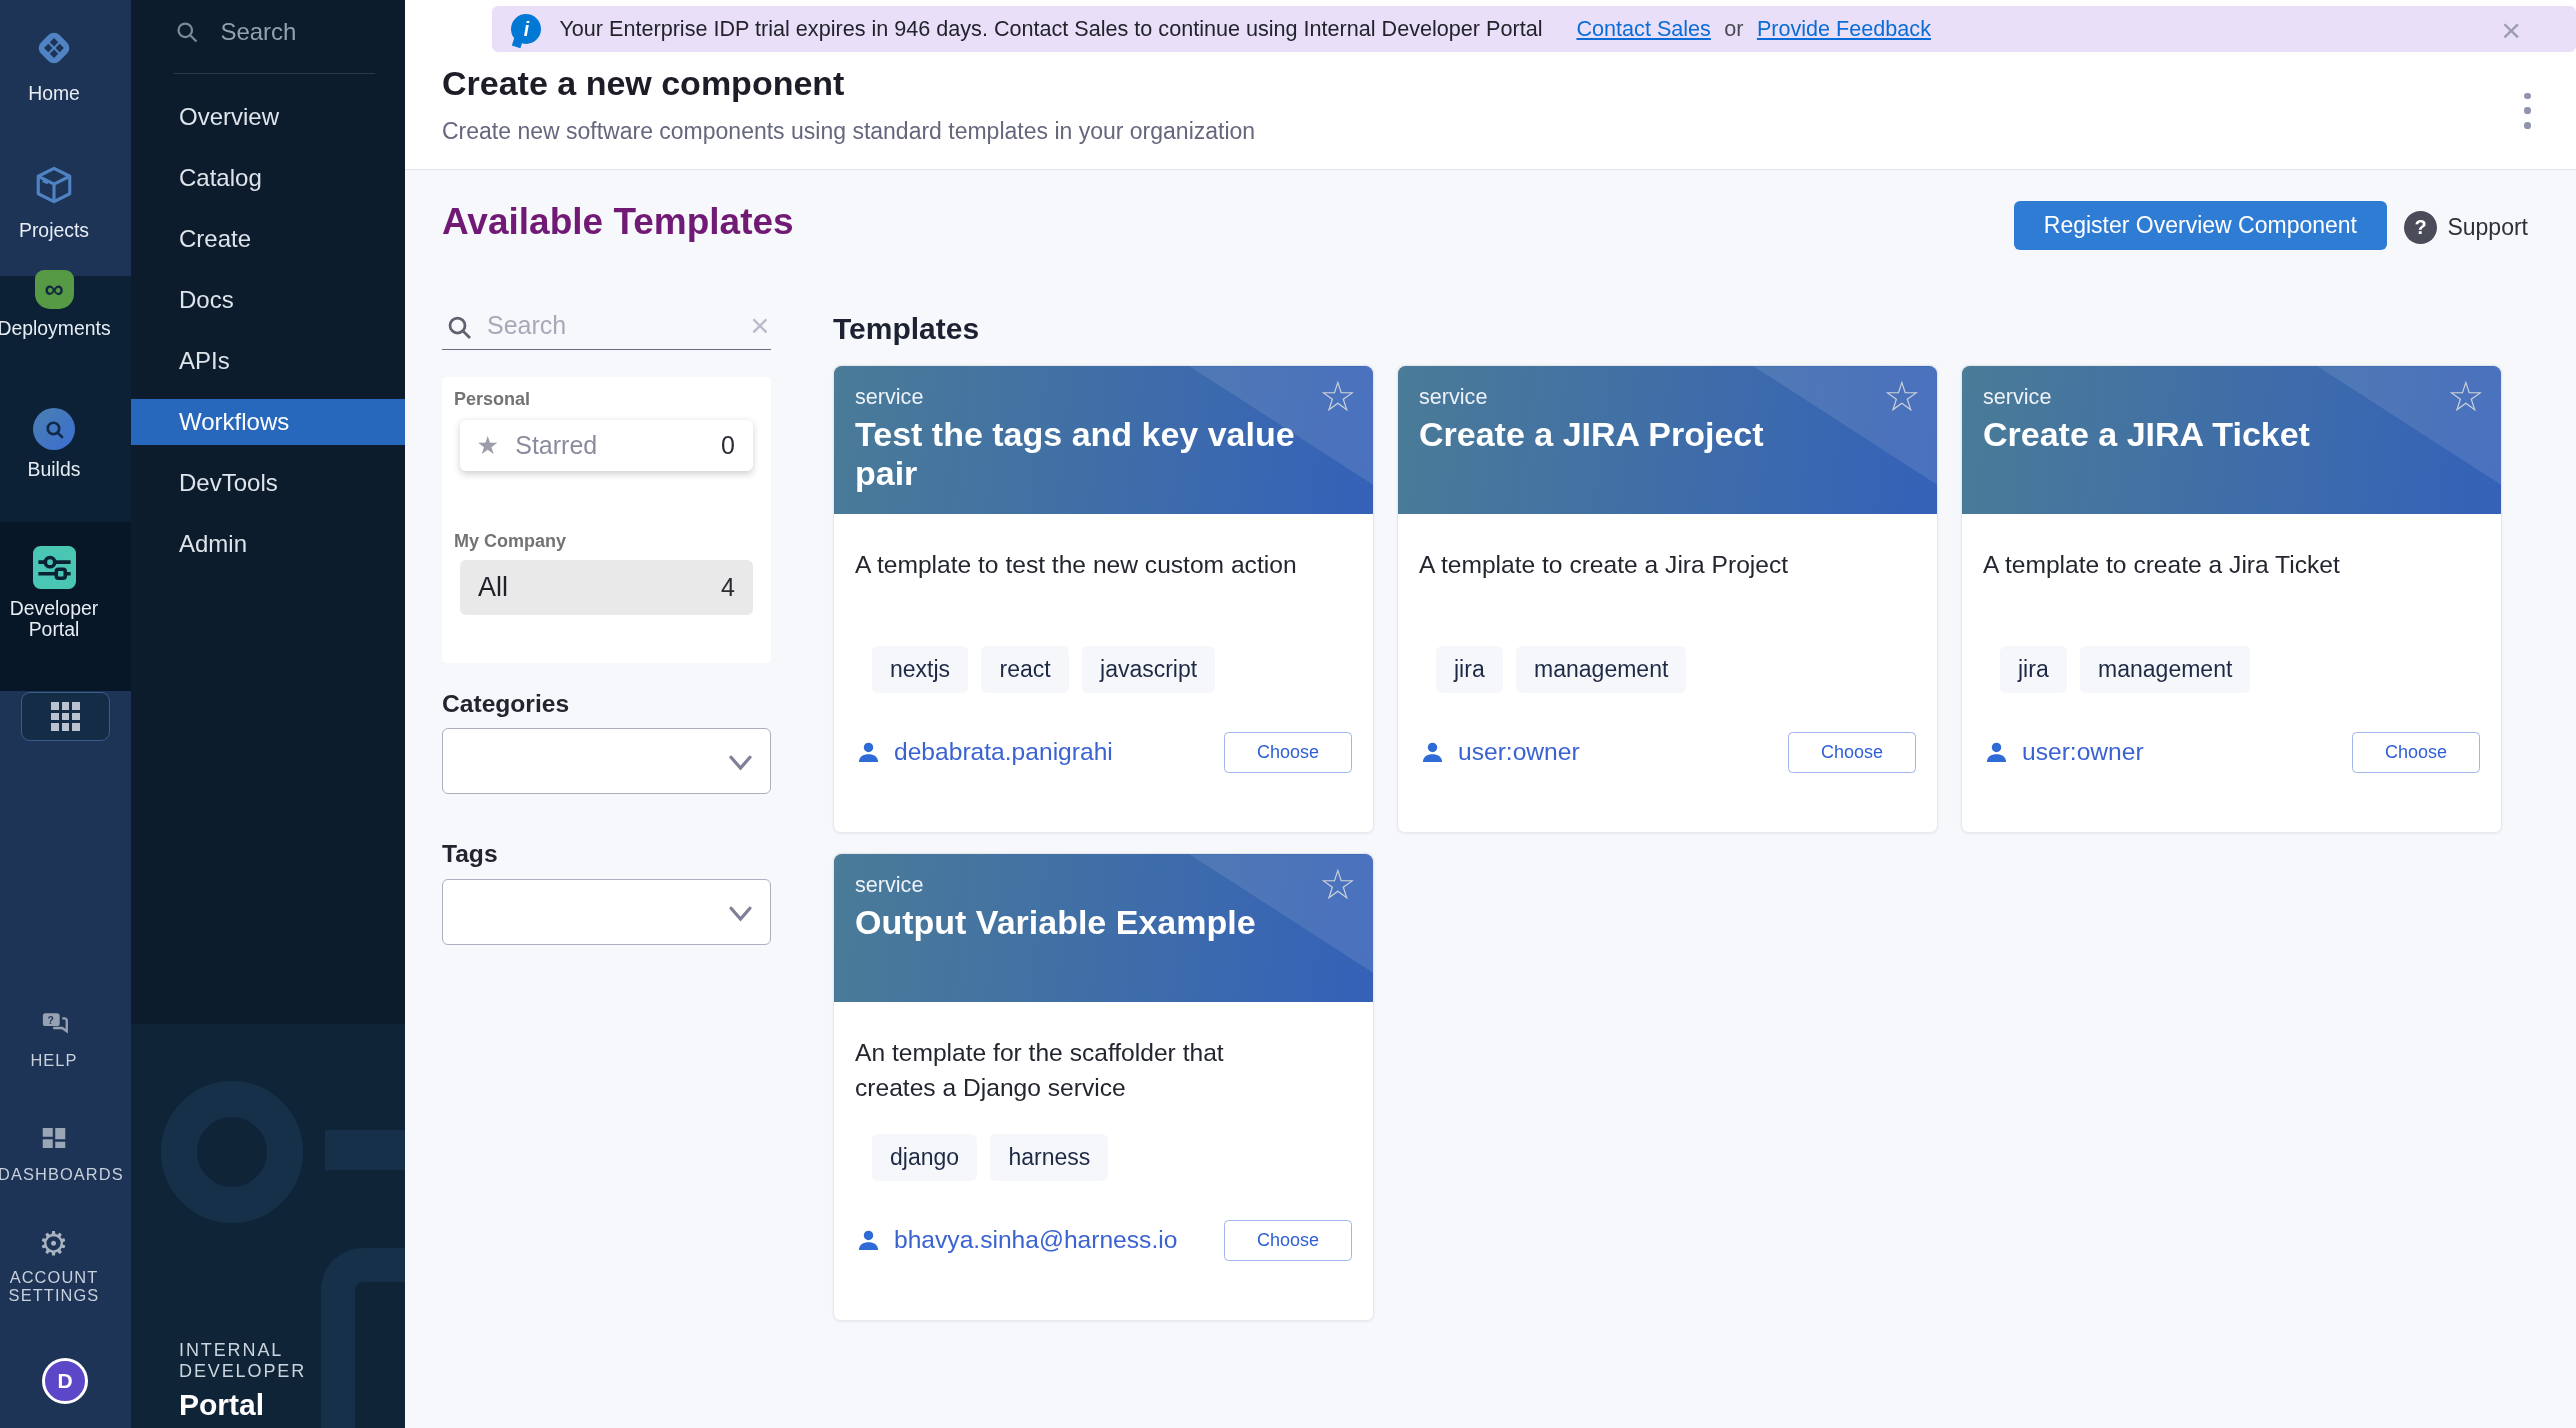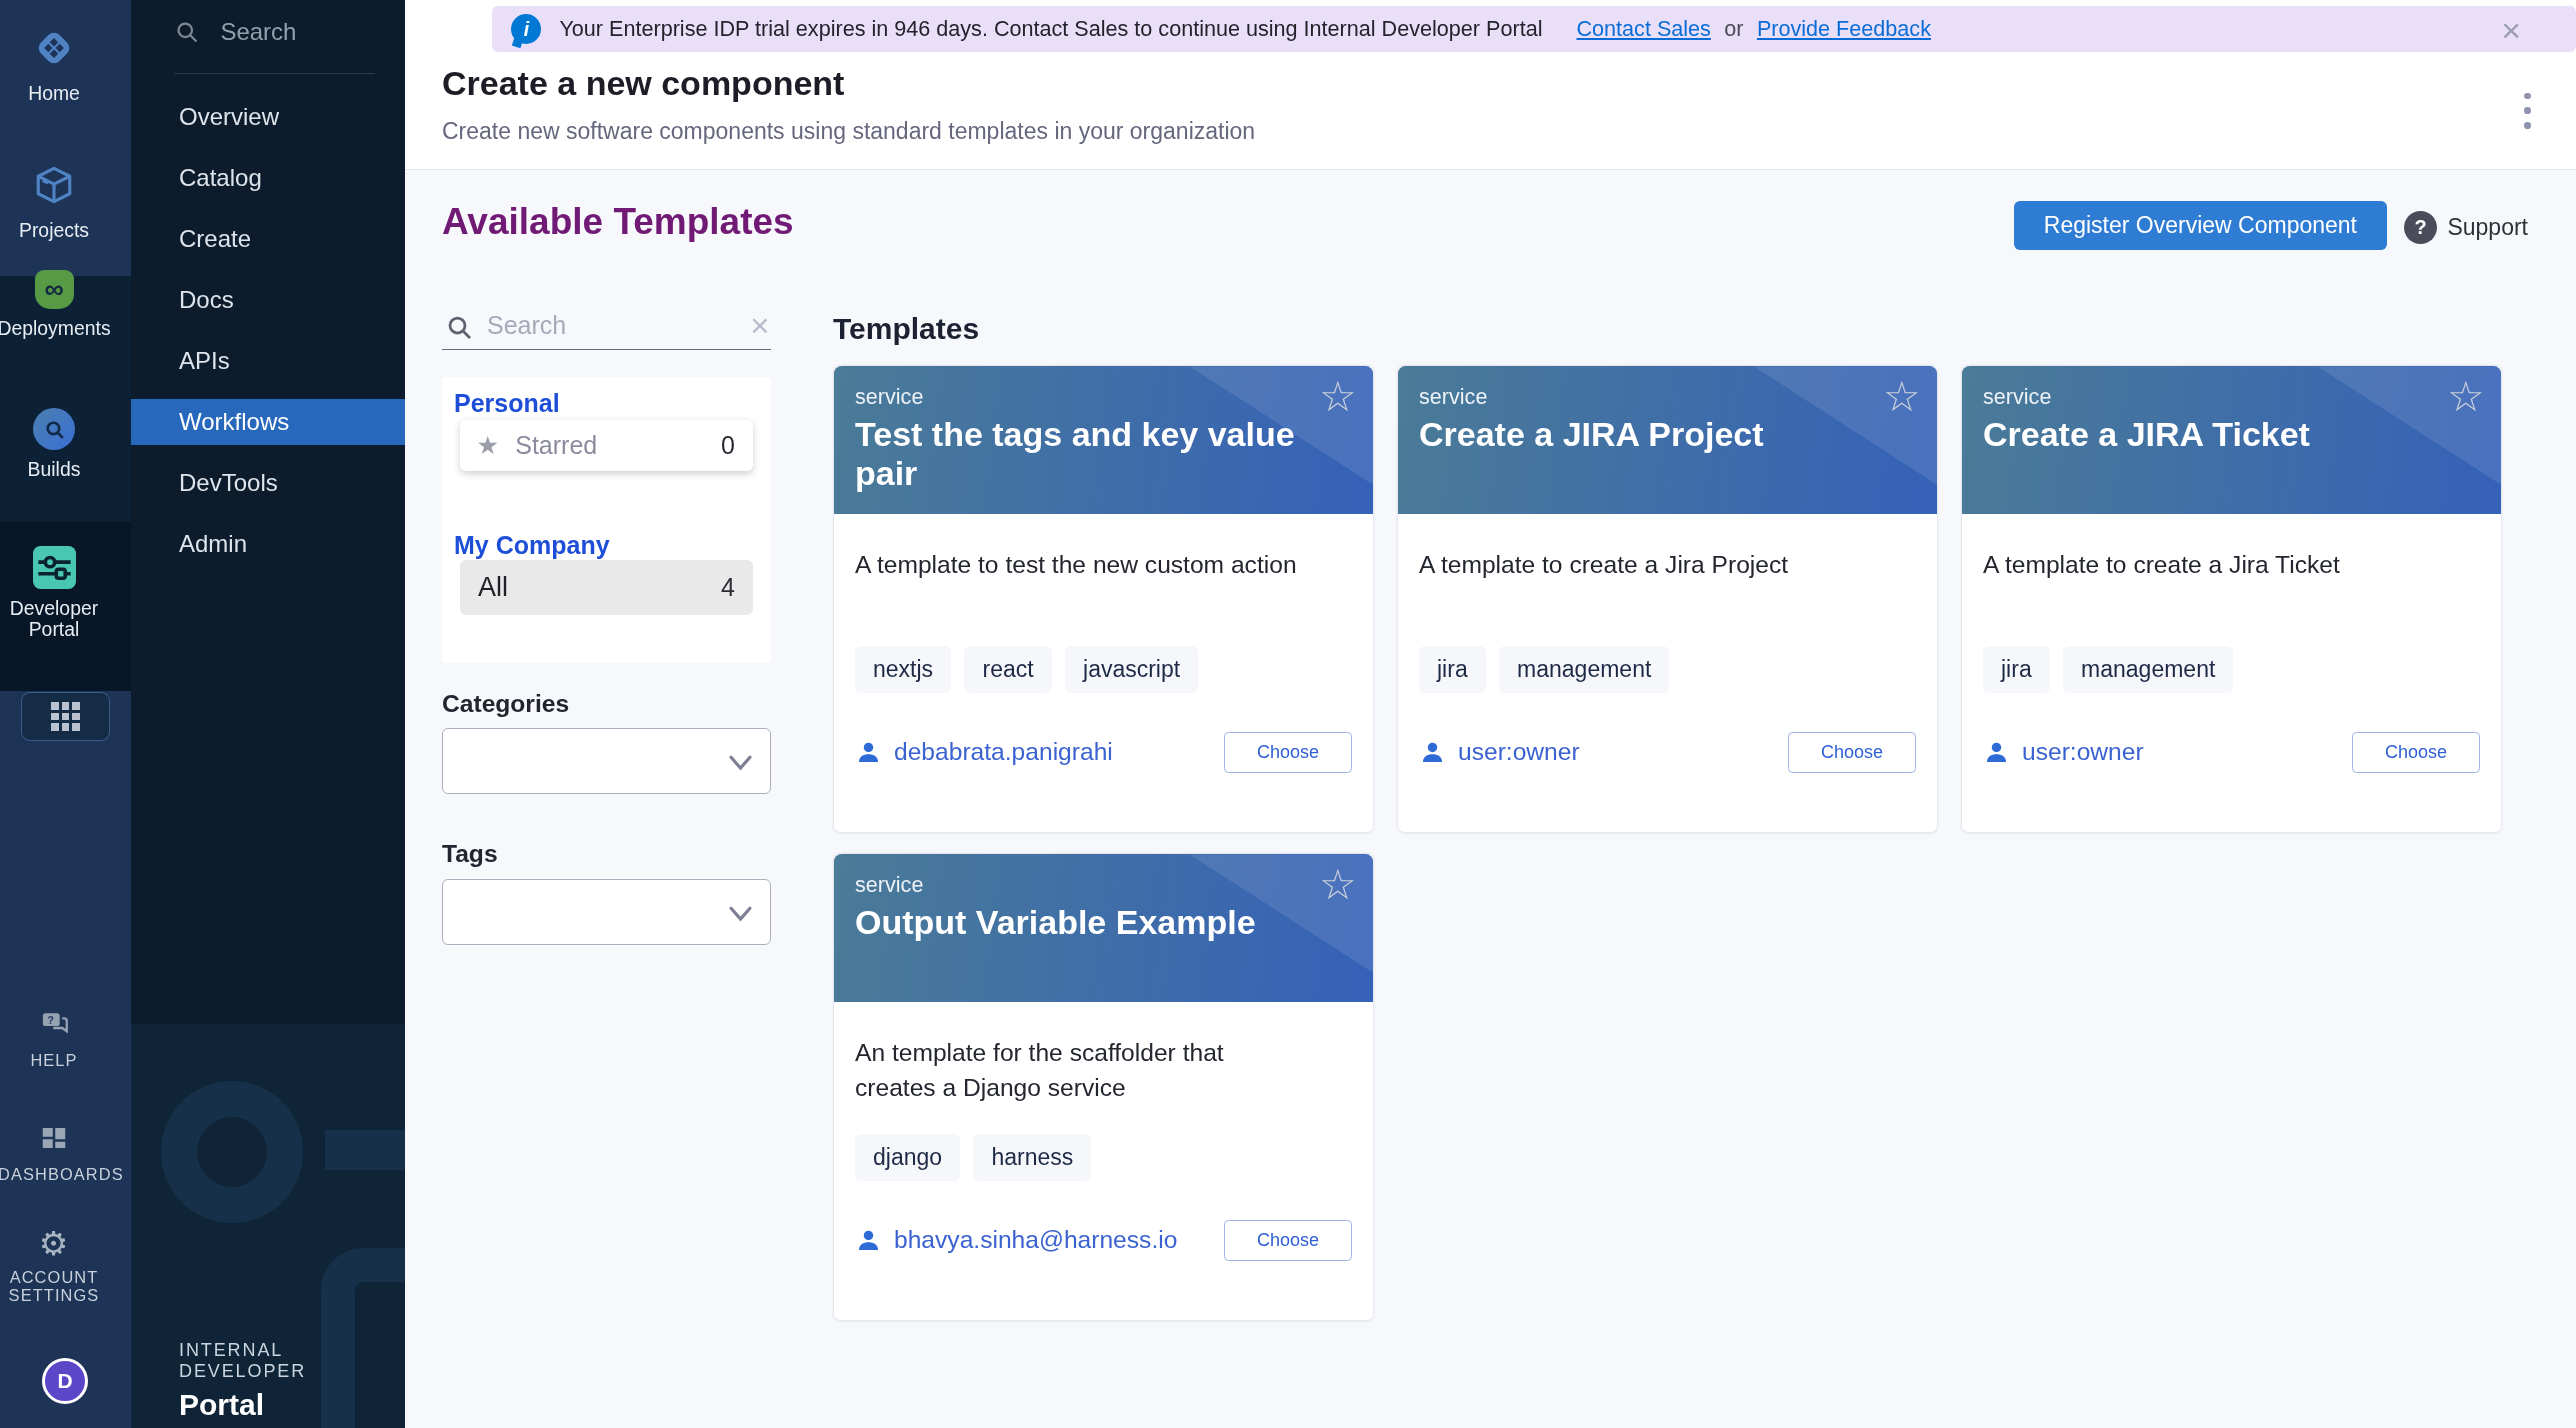--- a/index.html
+++ b/index.html
@@ -65,21 +65,21 @@
   .support .lbl { font-size:23px; color:#2F3038; font-weight:500; }
 
   
   .filters { position:absolute; left:37px; top:304px; width:329px; }
   .fsearch { position:relative; height:46px; border-bottom:1.5px solid #696B80; }
   .fsearch svg { position:absolute; left:3px; top:9px; }
   .fsearch input { position:absolute; left:45px; right:39px; top:3px; height:37px; border:none; outline:none; font-size:25px; color:#33343E; background:transparent; font-family:inherit; }
   .fsearch input::placeholder { color:#A7A9B9; }
   .fclear { position:absolute; right:1.5px; top:1.5px; font-size:33px; color:#B9BBCB; cursor:pointer; line-height:40px; }
   .fpanel { position:relative; margin-top:27px; height:286px; background:#FFF; border-radius:4.5px; }
-  .fgroup-lbl { position:absolute; left:12px; font-size:25px; font-weight:bold; color:#1d4ed8; }
+  .fgroup-lbl { position:absolute; left:12px; font-size:18px; font-weight:bold; color:#737373; }
   .frow { position:absolute; left:18px; right:18px; height:51px; border-radius:6px; background:#FFF; display:flex; align-items:center; cursor:pointer; }
   .frow.shadow { box-shadow:0 2.2px 7.5px rgba(40,41,61,.22); }
   .frow .star { font-size:25px; color:#9B9DA8; margin:0 16.4px 0 16.4px; }
   .frow .t { font-size:25px; color:#8A8C9D; }
   .frow .cnt { margin-left:auto; margin-right:18px; font-size:25px; color:#2A2B33; }
   .frow.all { top:183px; height:55px; background:#E9E9EA; }
   .frow.all .t { color:#202129; font-size:27px; margin-left:18px; }
   .fsel-lbl { font-size:24.6px; font-weight:600; color:#23242E; }
   .fselect { position:relative; margin-top:10.4px; height:66px; background:#FFF; border:1.5px solid #ADAFBF; border-radius:6px; cursor:pointer; }
   .fselect svg { position:absolute; right:16.4px; top:24px; }
@@ -88,21 +88,21 @@
   .tpl { position:absolute; left:428px; top:312px; }
   .tpl-h { font-size:30px; font-weight:600; color:#1D2233; }
   .cards { margin-top:19.4px; display:grid; grid-template-columns:repeat(3,541px); grid-column-gap:23px; grid-row-gap:20px; }
   .card { position:relative; width:541px; height:468px; background:#FFF; border:0.7px solid #E6E8F0; border-radius:7.5px; box-shadow:0 0.7px 3px rgba(0,0,0,.06); }
   .card-head { position:absolute; left:0; right:0; top:0; height:148px; border-radius:7.5px 7.5px 0 0; background:linear-gradient(97deg,#4A7B97 0%,#3561B8 100%); overflow:hidden; }
   .card-head:after { content:""; position:absolute; inset:0; background:rgba(255,255,255,.10); clip-path:polygon(66% 0,100% 0,100% 80%); }
   .card-kind { position:absolute; left:21px; top:18px; font-size:21.6px; color:#EDF2F8; z-index:2; }
   .card-title { position:absolute; left:21px; top:49px; right:67px; font-size:34px; font-weight:bold; color:#FFF; z-index:2; }
   .card-star { position:absolute; right:16.4px; top:6px; font-size:42px; color:#CBD0DA; z-index:3; cursor:pointer; }
   .card-desc { position:absolute; left:21px; top:182px; max-width:470px; font-size:24.6px; line-height:1.42; color:#23262F; }
-  .card-tags { position:absolute; left:21px; top:280px; display:flex; gap:13.4px;align-items:flex-end; }
+  .card-tags { position:absolute; left:38px; top:280px; display:flex; gap:13.4px;align-items:flex-end; }
   .pill { padding:9.7px 18px; background:#F5F7FB; border-radius:6px; font-size:23px; color:#1E2A45; }
   .card-foot { position:absolute; left:21px; right:21px; top:356px; height:60px; display:flex; align-items:center; justify-content:space-between; }
   .owner { display:flex; align-items:center; gap:12px; cursor:pointer; }
   .owner .name { font-size:24.6px; color:#3B62D1; }
   .choose-btn { padding:9px 32px; background:#FFF; border:1.5px solid #9FB4E8; border-radius:4.5px; color:#2F5FD7; font-size:18px; font-weight:500; cursor:pointer; font-family:inherit; }
 </style>
 </head>
 <body>
 
 <div class="stage">

